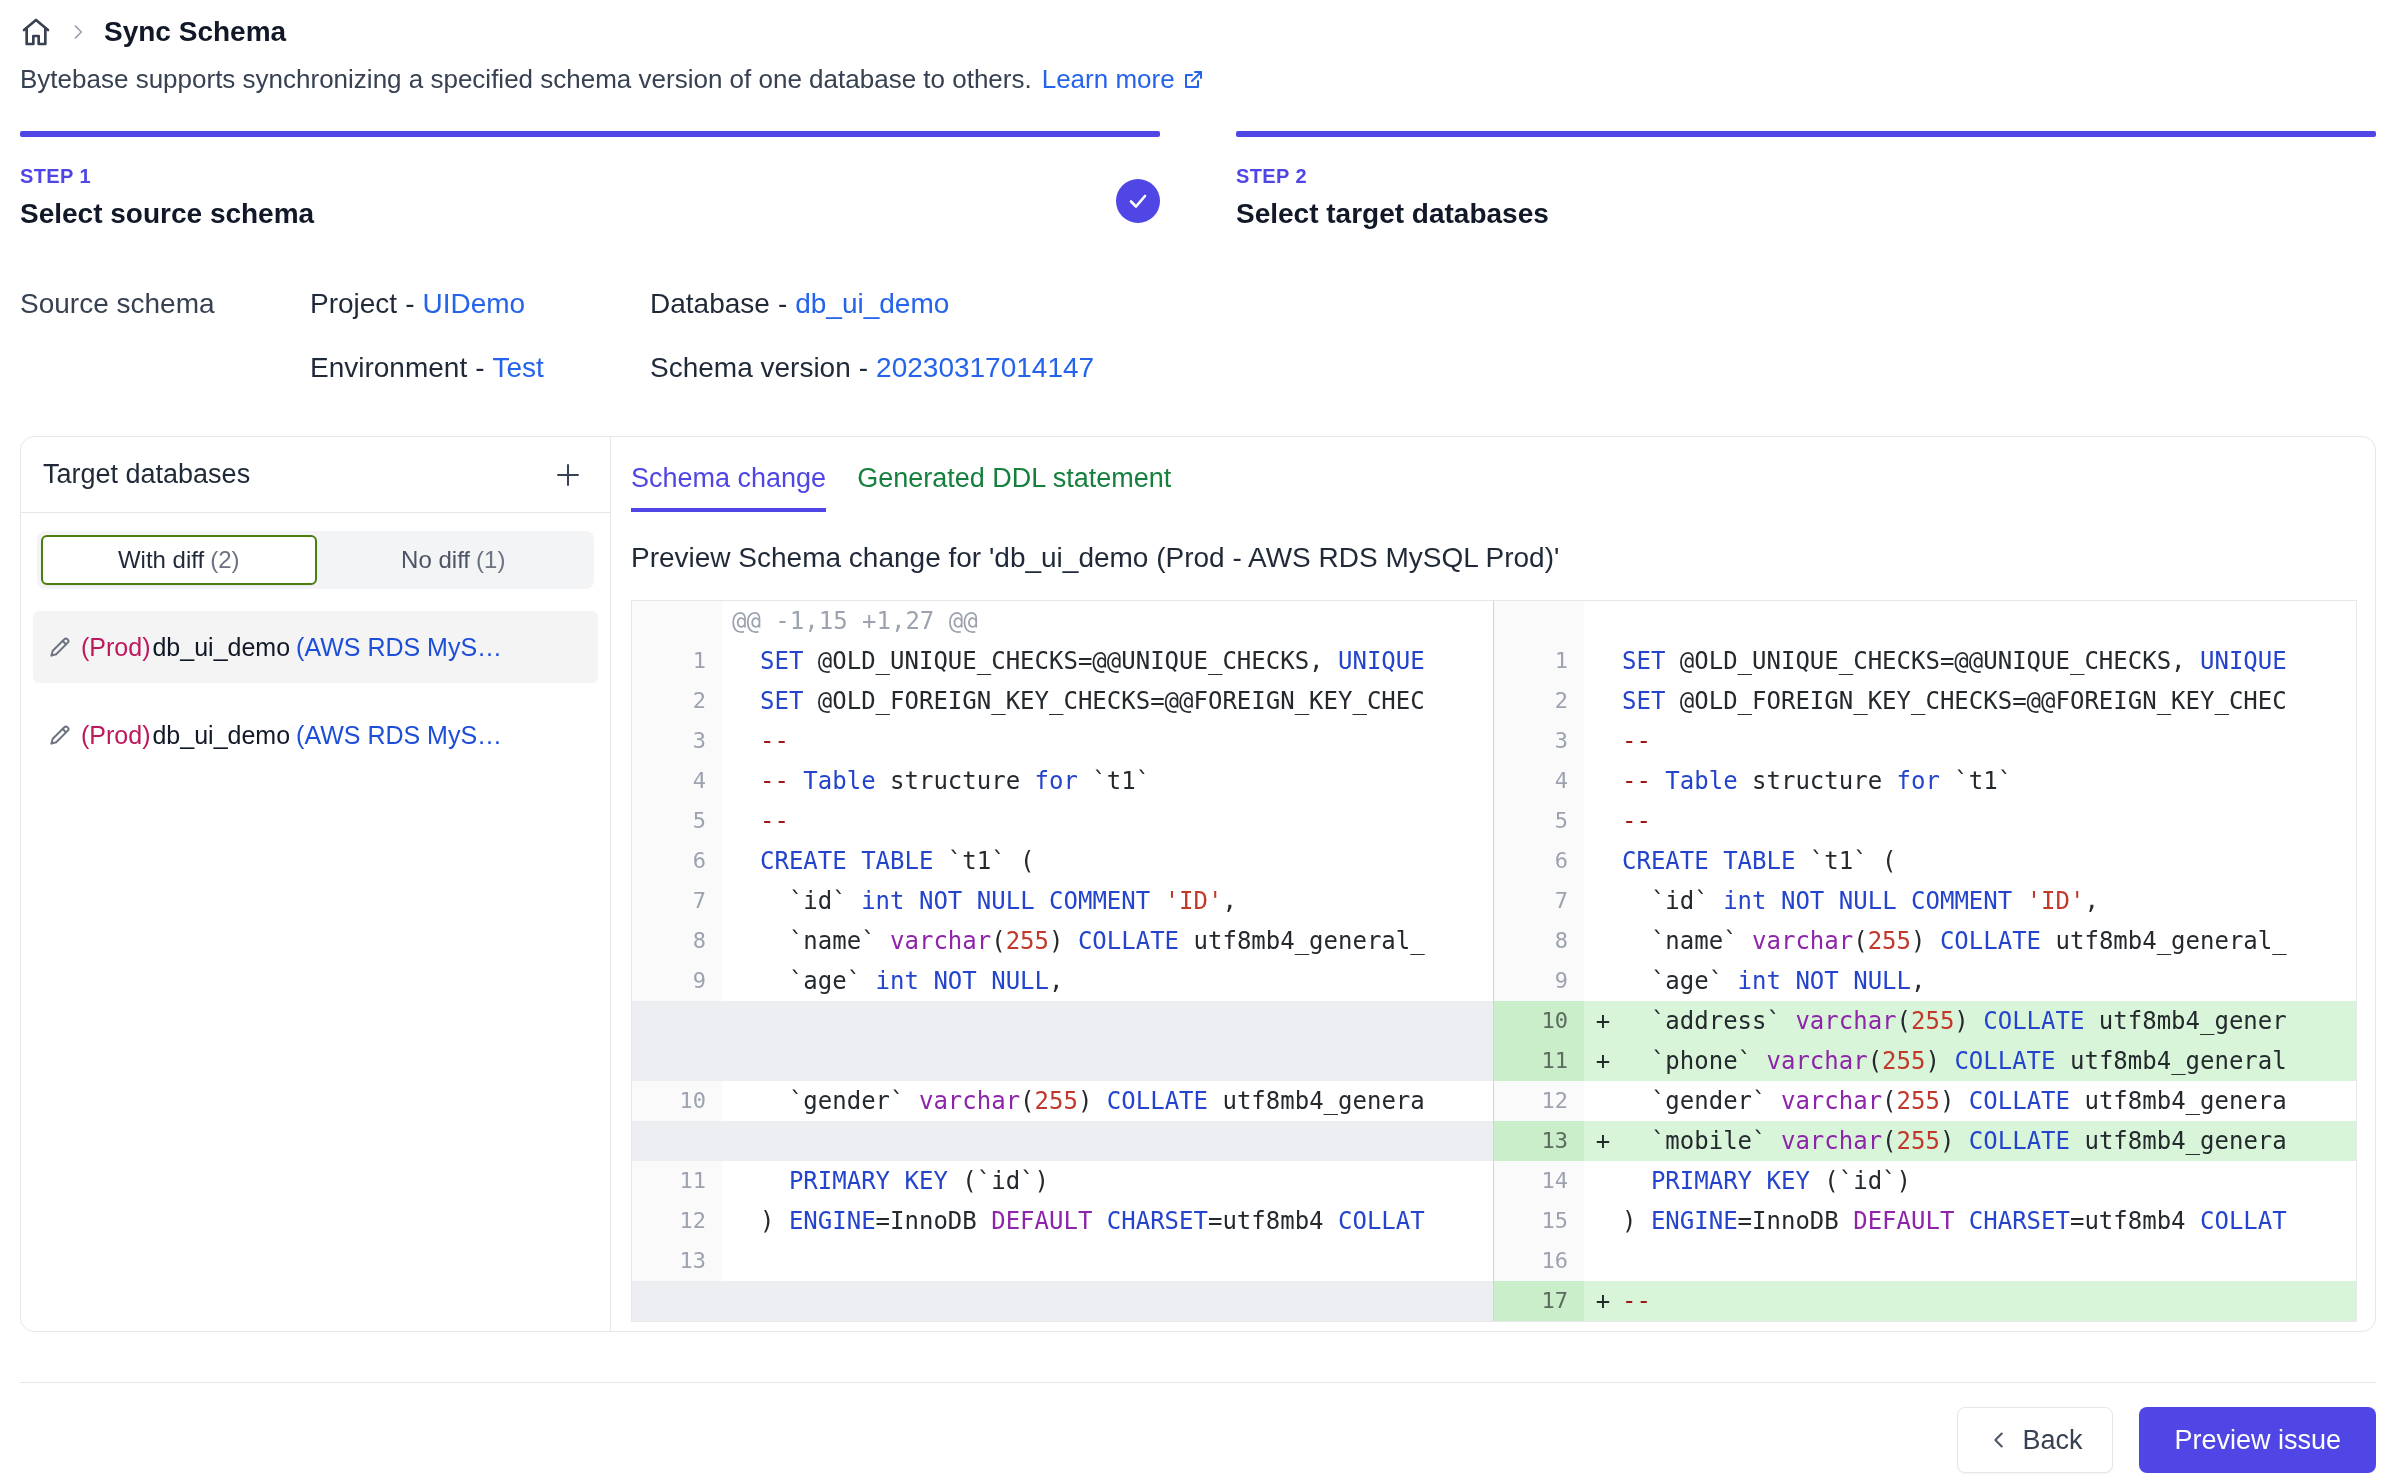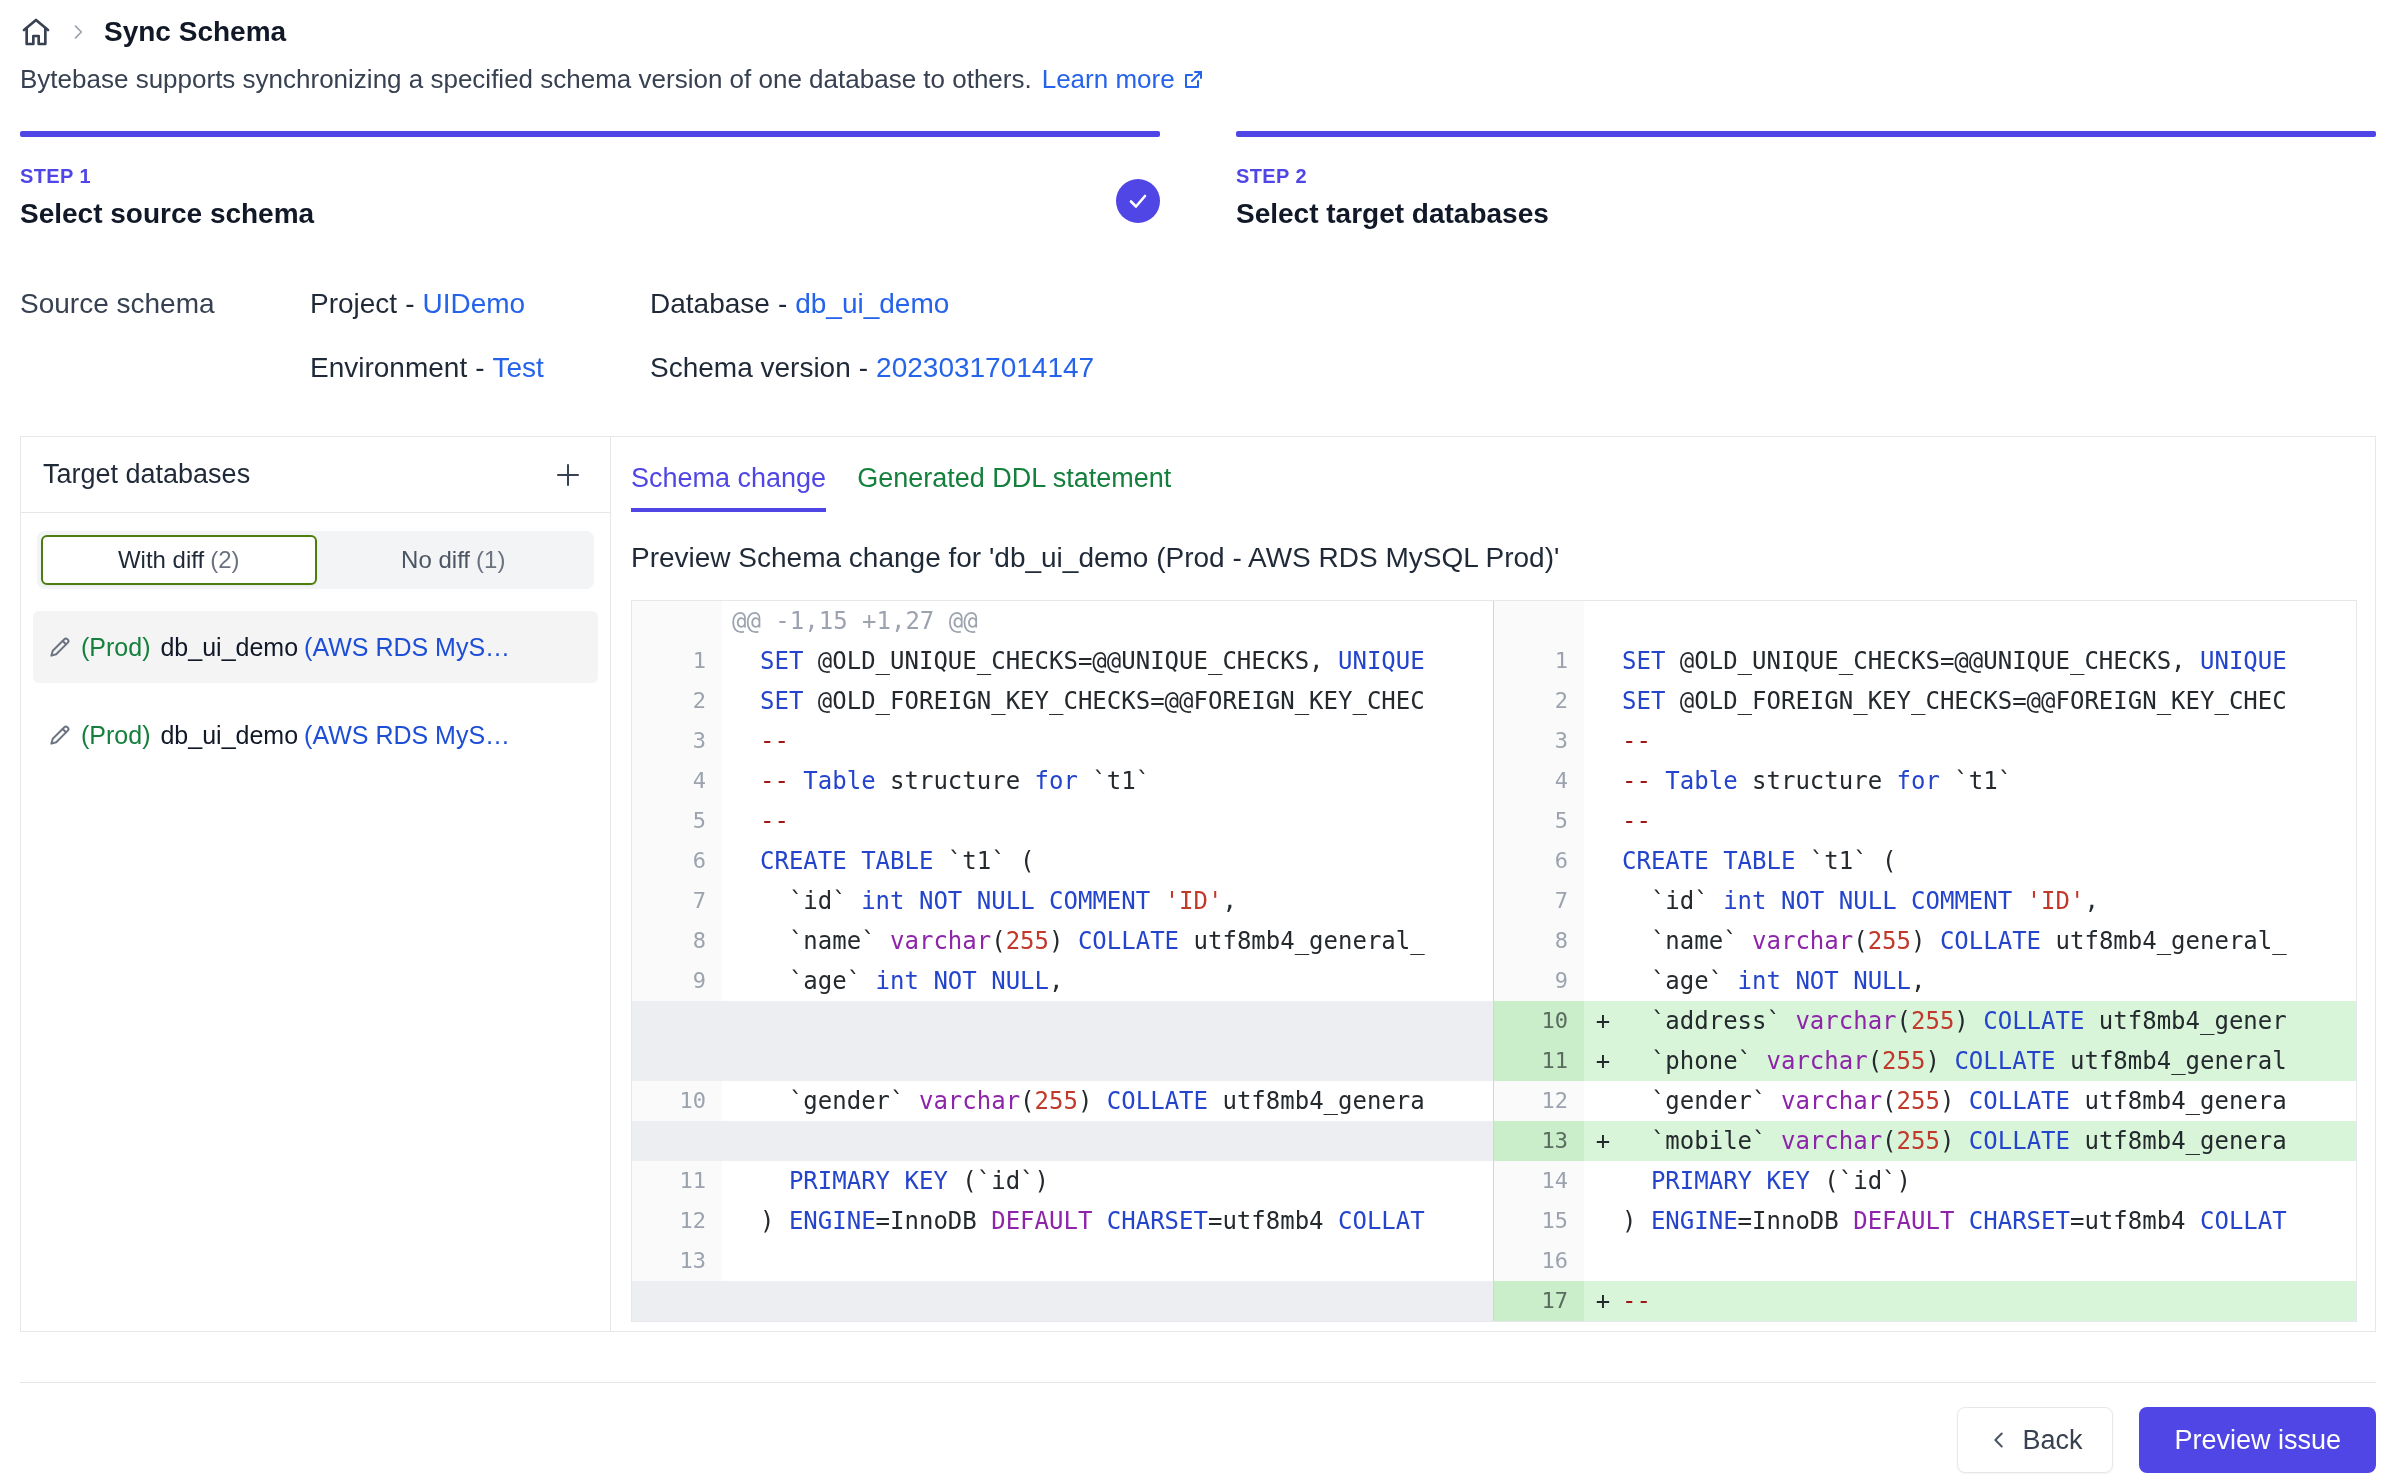--- a/index.html
+++ b/index.html
@@ -44,42 +44,42 @@
   .step-check svg{width:24px;height:24px;color:#fff;}
 
   
   .source{display:grid;grid-template-columns:290px 340px auto;margin-top:42px;
     font-size:28px;line-height:64px;color:#1f2937;}
   .source .src-label{color:#374151;}
   .src-field a{color:var(--link);text-decoration:none;cursor:pointer;}
   .src-sep{padding:0 8px;}
 
   
-  .panel{margin-top:36px;height:896px;border:1px solid var(--border);border-radius:0;
+  .panel{margin-top:36px;height:896px;border:1px solid var(--border);border-radius:14px;
     display:flex;overflow:hidden;}
   .sidebar{width:590px;flex:0 0 590px;border-right:1px solid var(--border);display:flex;flex-direction:column;}
   .sidebar-header{height:76px;display:flex;align-items:center;justify-content:space-between;
     padding:0 22px;border-bottom:1px solid var(--border);}
   .sidebar-title{font-size:27px;font-weight:500;color:#1f2937;}
   .add-btn{width:40px;height:40px;display:flex;align-items:center;justify-content:center;cursor:pointer;color:#374151;}
   .add-btn svg{width:30px;height:30px;}
 
   .segmented{margin:18px 16px 8px;background:#f3f4f6;border-radius:8px;padding:4px;display:flex;}
   .seg{flex:1;height:50px;display:flex;align-items:center;justify-content:center;
     font-size:24px;color:#4b5563;border-radius:6px;cursor:pointer;border:1px solid transparent;}
   .seg.active{background:#fff;border:2px solid #4d7c0f;color:#1f2937;font-weight:500;
     box-shadow:0 1px 2px rgba(0,0,0,.05);}
   .seg-count{color:#6b7280;margin-left:6px;}
 
   .db-list{padding:14px 12px;}
   .db-item{height:72px;display:flex;align-items:center;padding:0 14px;border-radius:6px;
     margin-bottom:16px;cursor:pointer;font-size:25px;white-space:nowrap;overflow:hidden;}
   .db-item.selected{background:#f4f4f5;}
   .db-icon{width:26px;height:26px;color:#6b7280;flex:0 0 26px;margin-right:8px;}
-  .db-env{color:#15803d;margin-right:10px;}
+  .db-env{color:#be185d;margin-right:2px;}
   .db-name{color:#111827;font-weight:500;margin-right:6px;}
   .db-instance{color:#1d4ed8;overflow:hidden;text-overflow:clip;}
 
   
   .content{flex:1;padding:26px 18px 0 20px;display:flex;flex-direction:column;min-width:0;}
   .tabs{display:flex;gap:31px;}
   .tab{font-size:27px;color:#15803d;padding-bottom:14px;border-bottom:4px solid transparent;cursor:pointer;}
   .tab.active{color:var(--accent);font-weight:500;border-bottom-color:var(--accent);}
   .preview-title{margin-top:30px;font-size:28px;font-weight:500;color:#1f2937;}
 

